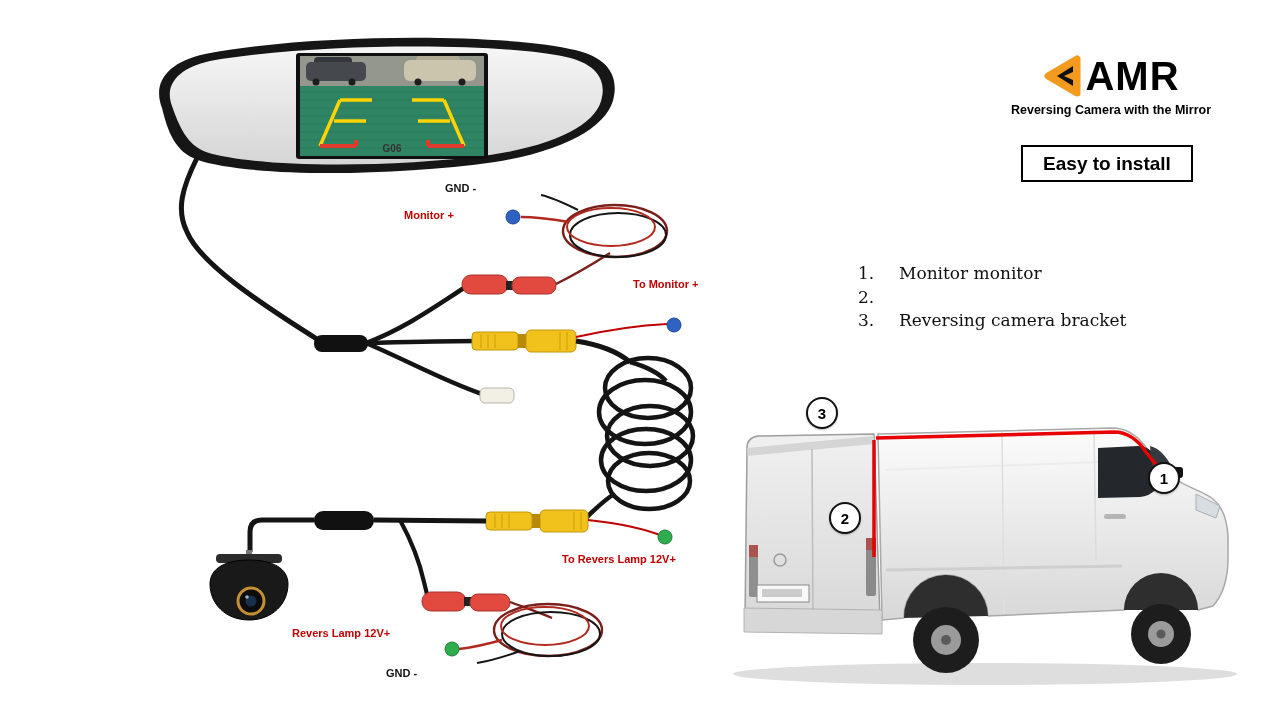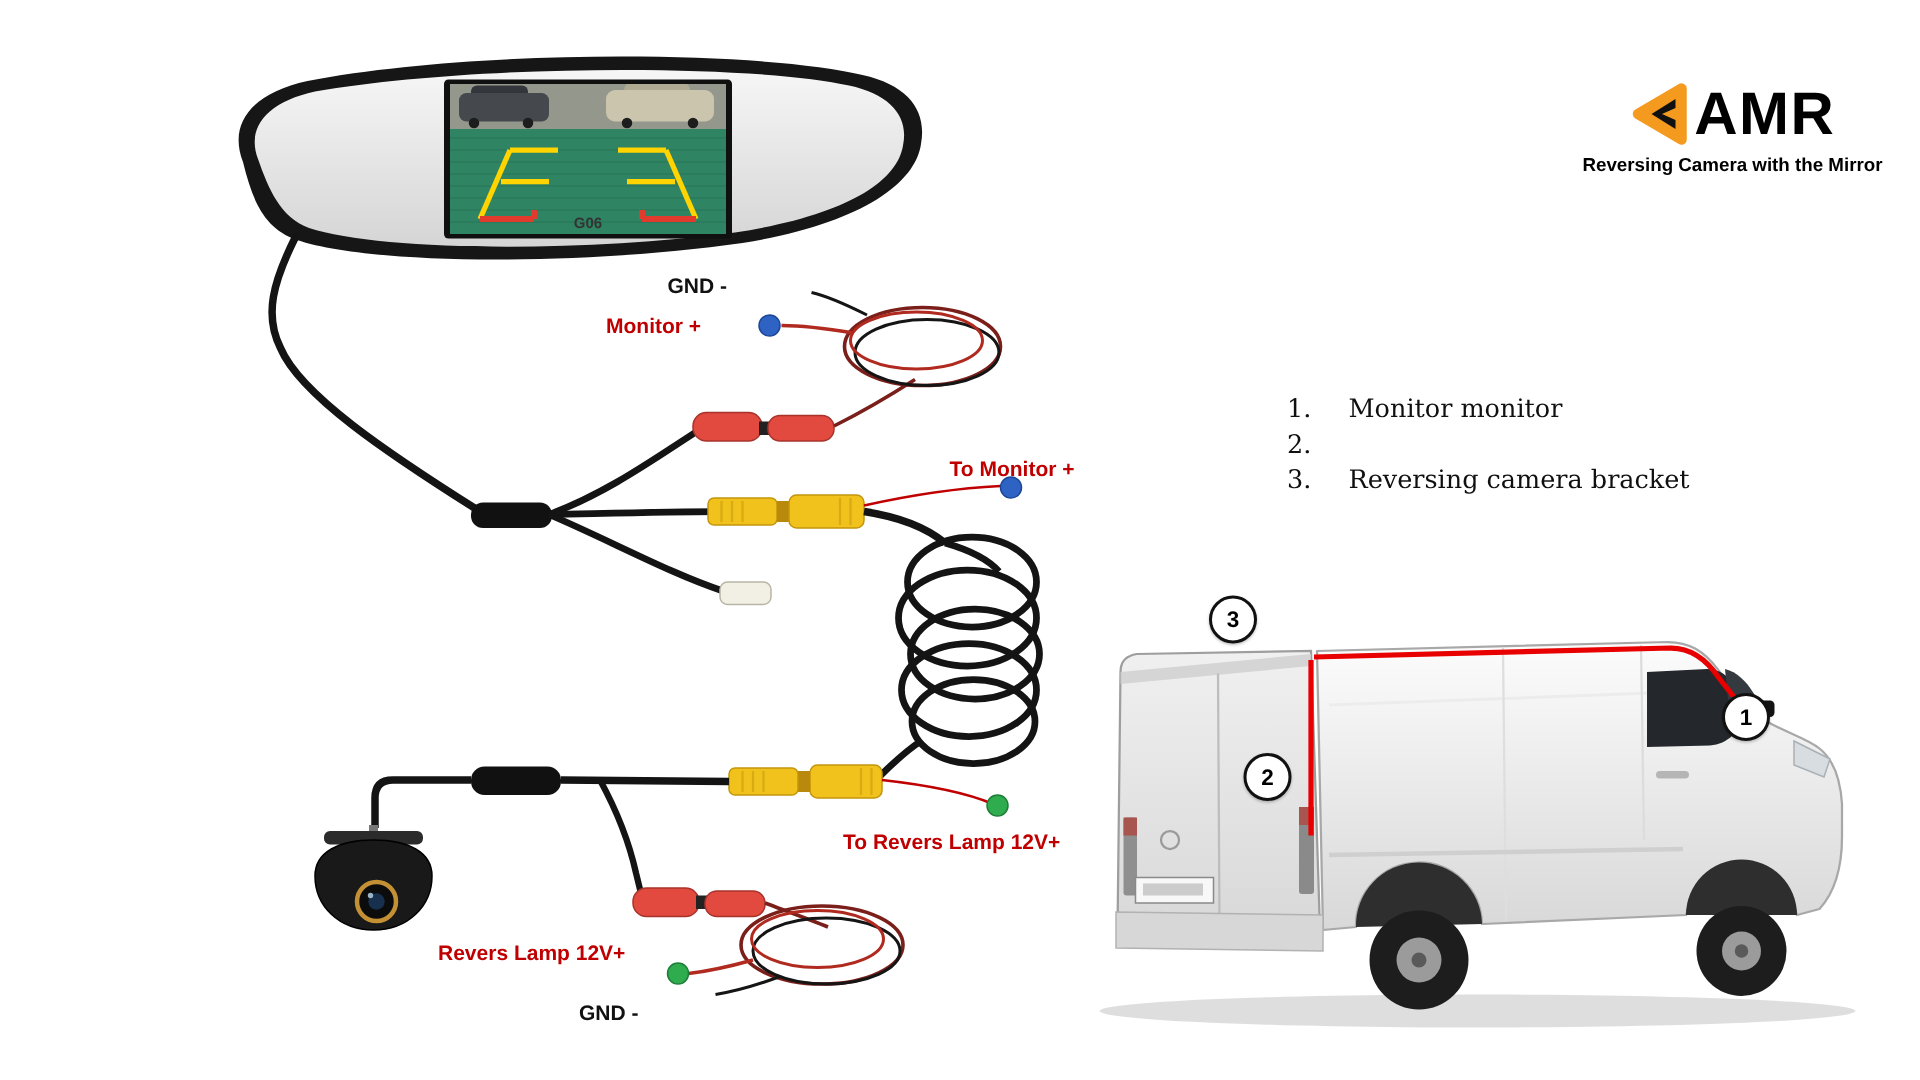--- a/index.html
+++ b/index.html
@@ -1,22 +1,22 @@
 <!DOCTYPE html>
 <html><head>
 <meta charset="utf-8">
 <style>
   html,body{margin:0;padding:0;background:#fff;}
   .canvas{position:relative;width:1280px;height:720px;background:#ffffff;overflow:hidden;
           font-family:"Liberation Sans",sans-serif;}
   svg{display:block;}
   .layer{position:absolute;left:0;top:0;}
-  .lbl{position:absolute;font-size:14px;font-weight:bold;white-space:nowrap;color:#111;}
+  .lbl{position:absolute;font-size:11px;font-weight:bold;white-space:nowrap;color:#111;}
   .lbl.red{color:#c00000;}
-  .brand{position:absolute;left:1000px;top:54px;width:222px;text-align:center;margin-left:44px;}
+  .brand{position:absolute;left:1000px;top:54px;width:222px;text-align:center;}
   .brand-row{display:flex;align-items:center;justify-content:center;gap:3px;}
   .brand-name{font-size:40px;font-weight:800;letter-spacing:1px;color:#000;line-height:1;}
   .tagline{font-size:12.5px;font-weight:bold;color:#000;margin-top:5px;white-space:nowrap;}
   .badge{position:absolute;left:1021px;top:145px;width:168px;height:33px;border:2px solid #000;
          background:#fff;display:flex;align-items:center;justify-content:center;
          font-size:19px;font-weight:bold;color:#000;}
   .plist{position:absolute;left:858px;top:264px;font-family:"DejaVu Serif",serif;
          font-size:17px;color:#101010;}
   .plist-row{display:flex;margin-bottom:4px;line-height:1.15;}
   .plist-num{width:41px;}
@@ -233,35 +233,36 @@
       <rect x="762" y="589" width="40" height="8" fill="#b9b9b9" opacity="0.7"></rect>
       <path d="M744,608 L882,610 L882,634 L744,632 Z" fill="#d7d7d7" stroke="#b2b2b2"></path>
 
       <path d="M876,438 L1114,432 C1128,432 1138,440 1146,452 L1157,466" stroke="#e80000" stroke-width="3.5" fill="none"></path>
       <path d="M874,440 L874,557" stroke="#e80000" stroke-width="3.5" fill="none"></path>
     </g>
   </svg>
 
   <div class="lbl" style="left:445px;top:182px">GND -</div>
   <div class="lbl red" style="left:404px;top:209px">Monitor +</div>
-  <div class="lbl red" style="left:633px;top:304px">To Monitor +</div>
+  <div class="lbl red" style="left:633px;top:278px">To Monitor +</div>
   <div class="lbl red" style="left:562px;top:553px">To Revers Lamp 12V+</div>
   <div class="lbl red" style="left:292px;top:627px">Revers Lamp 12V+</div>
   <div class="lbl" style="left:386px;top:667px">GND -</div>
 
   <div class="brand">
     <div class="brand-row">
       <svg width="40" height="44" viewBox="0 0 40 44">
         <path d="M35,5 L35,39 L6,22 Z" fill="#f49a1f" stroke="#f49a1f" stroke-width="7" stroke-linejoin="round"></path>
         <path d="M31,12 L15,22 L31,32 L31,26 L22,22 L31,18 Z" fill="#111"></path>
       </svg>
       <div class="brand-name">AMR</div>
     </div>
     <div class="tagline">Reversing Camera with the Mirror</div>
   </div>
+  <div class="badge">Easy to install</div>
 
   <div class="plist">
     <div class="plist-row">
       <span class="plist-num">1.</span>
       <span>Monitor monitor</span>
     </div>
     <div class="plist-row">
       <span class="plist-num">2.</span>
     </div>
     <div class="plist-row">

